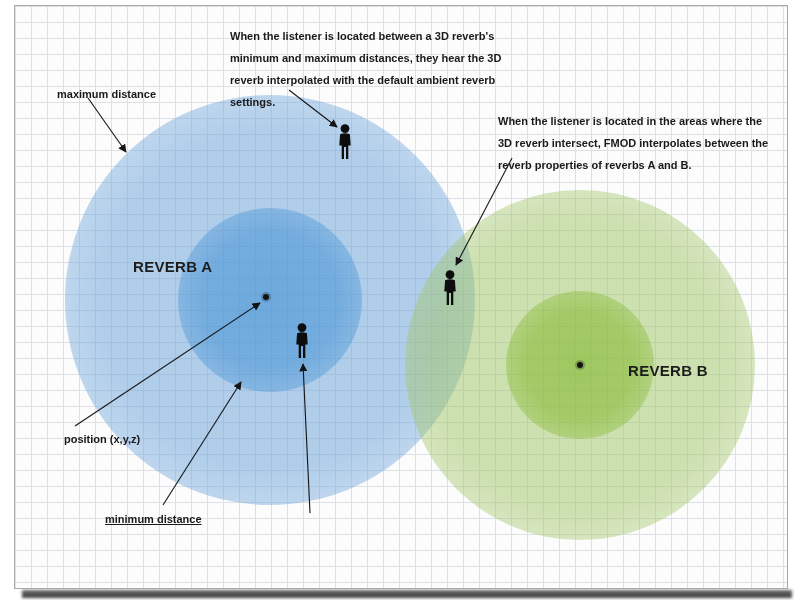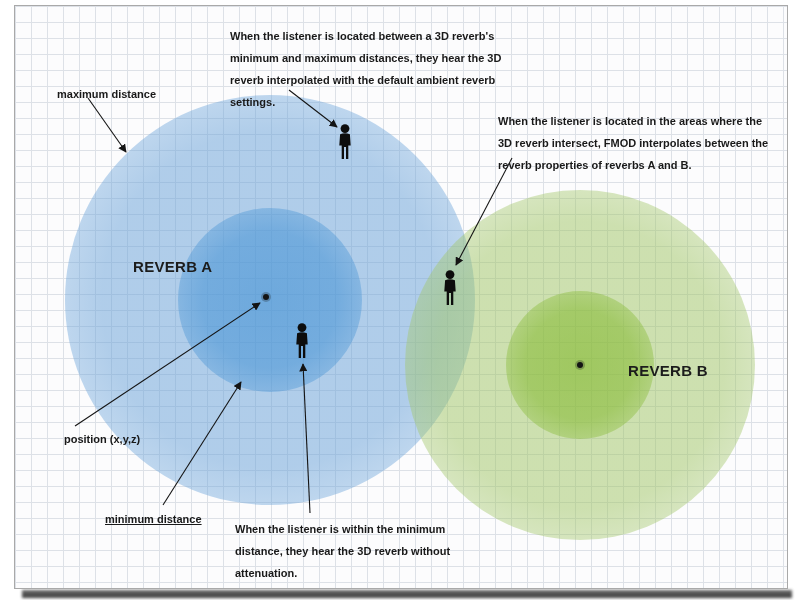--- a/index.html
+++ b/index.html
@@ -91,15 +91,14 @@
       </g>
     </svg>
 
     <div class="txt lbl-max">maximum distance</div>
     <div class="txt ann-top">When the listener is located between a 3D reverb's minimum and maximum distances, they hear the 3D reverb interpolated with the default ambient reverb settings.</div>
     <div class="txt ann-intersect">When the listener is located in the areas where the 3D reverb intersect, FMOD interpolates between the reverb properties of reverbs A and B.</div>
     <div class="zone-title lbl-reverbA">REVERB A</div>
     <div class="zone-title lbl-reverbB">REVERB B</div>
     <div class="txt lbl-pos">position (x,y,z)</div>
     <div class="txt lbl-min">minimum distance</div>
-    <div class="txt ann-min">When the listener is within the minimum distance, they hear the 3D reverb without attenuation.</div>
   </div>
 </div>
 
 </body></html>

